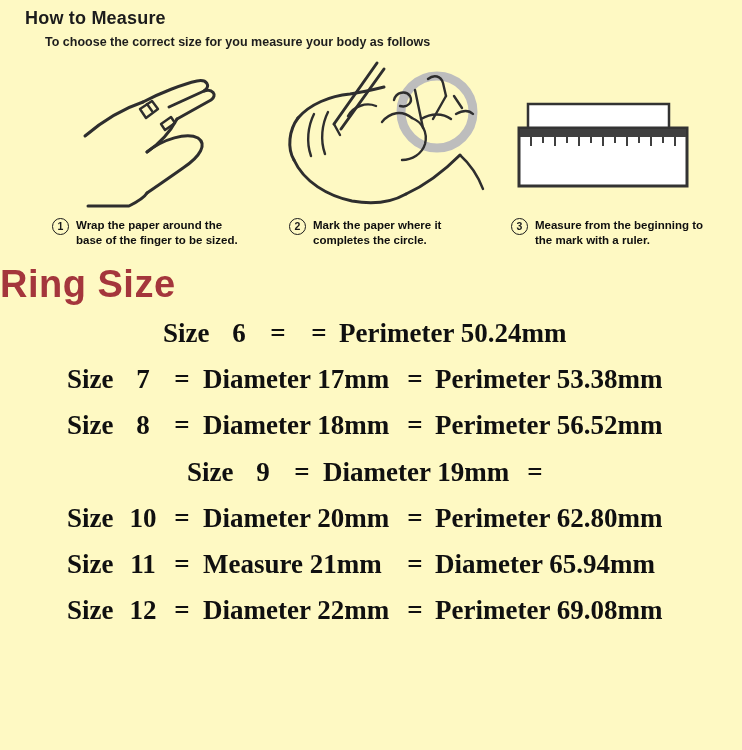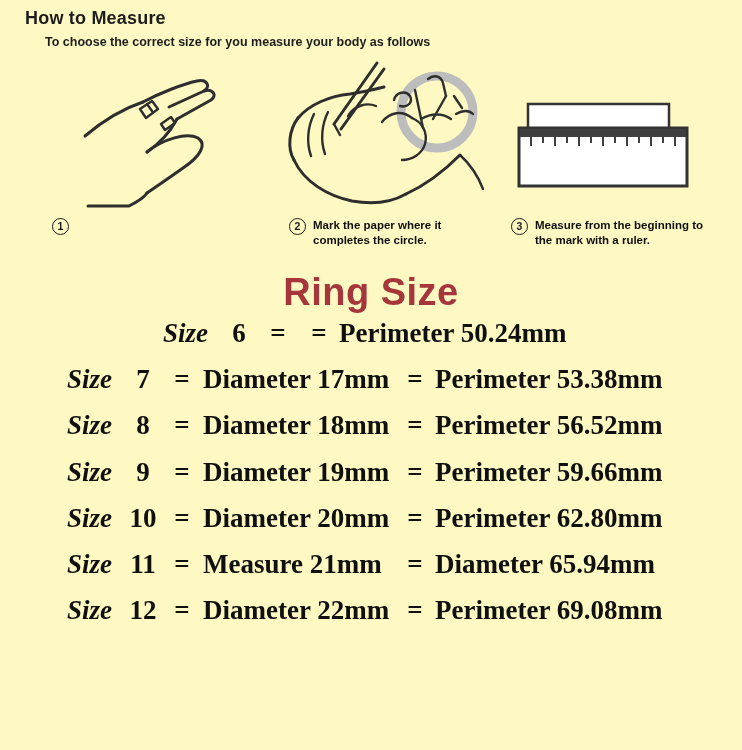--- a/index.html
+++ b/index.html
@@ -35,36 +35,36 @@
   .cap3{left:511px;top:218px;width:225px;}
   .num-circle{
     flex:0 0 auto;
     width:15px;height:15px;margin:0 7px 0 0;
     border:1.5px solid #1a1a1a;border-radius:50%;
     display:flex;align-items:center;justify-content:center;
     font-size:10.5px;font-weight:bold;color:#1a1a1a;line-height:1;
   }
   
   .ring-title{
-    position:absolute;left:0;top:271px;width:742px;
-    text-align:center;
+    position:absolute;left:0;top:263px;width:742px;
+    text-align:left;
     font-size:38px;font-weight:600;color:#a4363c;letter-spacing:.5px;
   }
   
   .size-table{
     position:absolute;left:0;top:318px;width:742px;
   }
   .srow{
     display:flex;justify-content:center;align-items:baseline;
     height:46.2px;
     font-family:"Liberation Serif",serif;
     font-size:27px;font-weight:bold;color:#101010;
   }
   .cell{display:inline-block;white-space:nowrap;}
-  .c-size{width:58px;text-align:left;font-style:italic;}
+  .c-size{width:58px;text-align:left;}
   .c-num{width:36px;text-align:center;}
   .c-eq1{width:42px;text-align:center;}
   .c-dia{width:192px;text-align:left;}
   .c-eq2{width:40px;text-align:center;}
   .c-per{width:240px;text-align:left;}
   .sketch{stroke:#2e2e2e;stroke-width:3;fill:none;stroke-linecap:round;stroke-linejoin:round;}
   .sketch-thin{stroke:#2e2e2e;stroke-width:2.4;fill:none;stroke-linecap:round;stroke-linejoin:round;}
 </style>
 </head>
 <body>
@@ -132,20 +132,24 @@
           <line x1="134" y1="57" x2="134" y2="63"></line>
         <line x1="146" y1="57" x2="146" y2="66"></line>
           <line x1="158" y1="57" x2="158" y2="63"></line>
         <line x1="170" y1="57" x2="170" y2="66"></line>
       </g>
     </svg>
   </div>
 
   <div class="cap cap1">
     <span class="num-circle">1</span>
+    <span>
+      <span>Wrap the paper around the</span><br>
+      <span>base of the finger to be sized.</span>
+    </span>
   </div>
 
   <div class="cap cap2">
     <span class="num-circle">2</span>
     <span>
       <span>Mark the paper where it</span><br>
       <span>completes the circle.</span>
     </span>
   </div>
 
@@ -186,21 +190,20 @@
       <span class="cell c-eq2">=</span>
       <span class="cell c-per">Perimeter 56.52mm</span>
     </div>
 
     <div class="srow">
       <span class="cell c-size">Size</span>
       <span class="cell c-num">9</span>
       <span class="cell c-eq1">=</span>
       <span class="cell c-dia">Diameter 19mm</span>
       <span class="cell c-eq2">=</span>
-      <span class="cell c-per">Perimeter 59.66mm</span>
     </div>
 
     <div class="srow">
       <span class="cell c-size">Size</span>
       <span class="cell c-num">10</span>
       <span class="cell c-eq1">=</span>
       <span class="cell c-dia">Diameter 20mm</span>
       <span class="cell c-eq2">=</span>
       <span class="cell c-per">Perimeter 62.80mm</span>
     </div>

